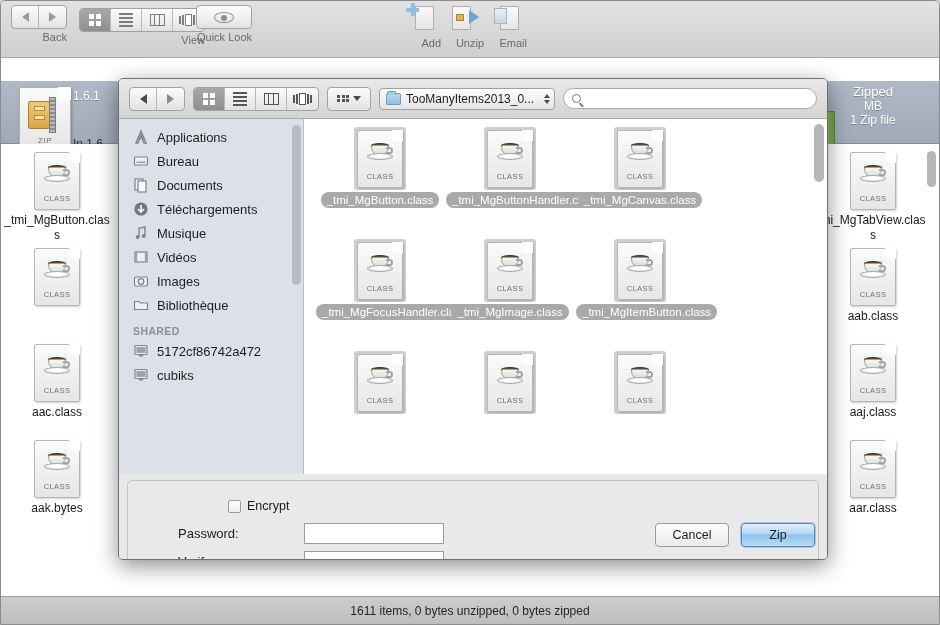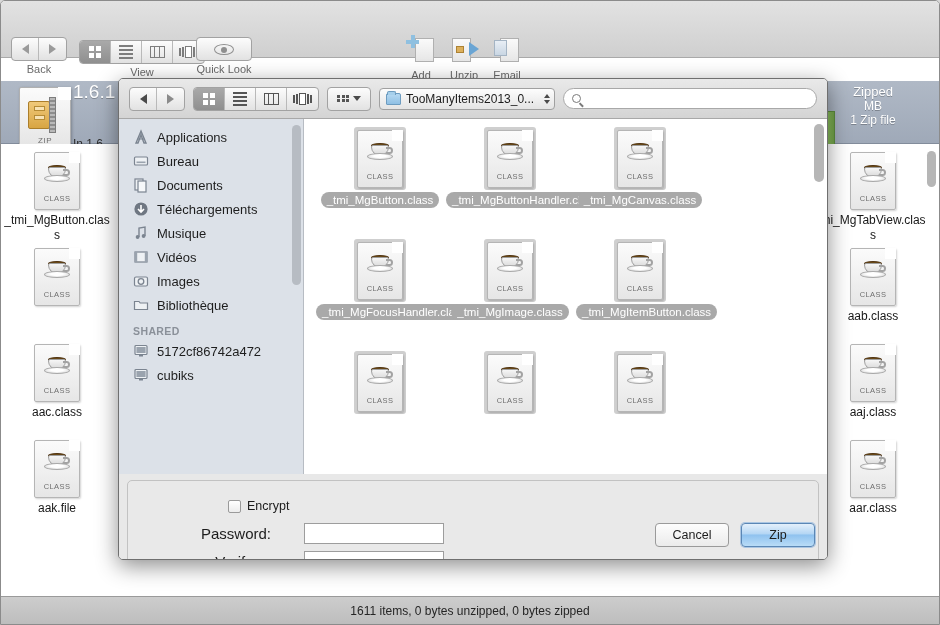--- a/index.html
+++ b/index.html
@@ -27,21 +27,21 @@
   .l-max { background: radial-gradient(circle at 35% 30%,#c9eda2,#77c442 55%,#4d9a28);
     border: 1px solid #4b8f27; }
   .win-title { position: absolute; left: 0; right: 0; top: 3px; text-align: center;
     font-size: 13px; color: #2c2c2c; display: flex; align-items: center;
     justify-content: center; gap: 5px; }
 
   .toolbar { height: 57px;
     background: linear-gradient(to bottom,#e2e2e2 0%,#cfcfcf 100%);
     border-bottom: 1px solid #a9a9a9; position: relative; }
 
-  .tb-group { position: absolute; text-align: center; margin-top: 32px; }
+  .tb-group { position: absolute; text-align: right; }
   .tb-label { font-size: 11px; color: #6a6a6a; margin-top: 2px; }
 
   .seg { display: inline-flex; border: 1px solid #a2a2a2; border-radius: 4px;
     overflow: hidden; height: 24px; background: linear-gradient(to bottom,#fcfcfc,#e2e2e2); }
   .seg > div { width: 31px; display: flex; align-items: center; justify-content: center;
     border-right: 1px solid #b9b9b9; }
   .seg > div:last-child { border-right: none; }
   .seg > div.on { background: linear-gradient(to bottom,#a9a9a9,#8f8f8f); }
 
   .navseg > div { width: 27px; }
@@ -55,21 +55,21 @@
 
   .tbbtn-ico { width: 30px; height: 32px; margin: 0 auto; position: relative; }
 
   
   .main-body { position: absolute; top: 80px; left: 0; right: 0; bottom: 28px;
     background: #fff; }
   .info-strip { position: absolute; top: 0; left: 0; right: 0; height: 63px;
     background: linear-gradient(to bottom,#b0b9c6,#9fa9b8);
     border-bottom: 1px solid #828c9b; }
   .zip-icon-box { position: absolute; left: 18px; top: 6px; }
-  .info-title { position: absolute; left: 72px; top: 0; font-size: 19px; color: #fff;
+  .info-title { position: absolute; left: 72px; top: 8px; font-size: 12px; color: #fff;
     text-shadow: 0 1px 0 rgba(0,0,0,.25); }
   .info-sub { position: absolute; left: 72px; top: 56px; font-size: 12px; color: #2f2f2f; }
   .info-sub u { text-decoration: underline; }
   .zipped-box { position: absolute; right: 18px; top: 3px; width: 96px; text-align: center;
     color: #fff; text-shadow: 0 1px 0 rgba(0,0,0,.25); }
   .zipped-box .zh { font-size: 13px; }
   .zipped-box .zn { font-size: 27px; line-height: 27px; font-weight: 300; }
   .zipped-box .zu { font-size: 12px; }
   .zipped-box .zf { font-size: 12px; }
   .greenbar { position: absolute; right: 104px; top: 30px; width: 14px; height: 40px;
@@ -189,21 +189,21 @@
   .dlg-bottom { position: absolute; top: 395px; left: 0; right: 0; bottom: 0;
     background: #e8e8e8; }
   .encrypt-panel { position: absolute; left: 8px; top: 6px; right: 8px; height: 98px;
     border: 1px solid #c2c2c2; border-radius: 5px; background: rgba(255,255,255,.06); }
   .chk-row { position: absolute; left: 100px; top: 18px; display: flex;
     align-items: center; gap: 6px; }
   .chkbox { width: 13px; height: 13px; border: 1px solid #9a9a9a; border-radius: 2px;
     background: linear-gradient(to bottom,#fff,#ececec); }
   .chk-row label { font-size: 12.5px; color: #1c1c1c; }
   .frow { position: absolute; display: flex; align-items: center; gap: 10px; }
-  .frow .flbl { width: 116px; text-align: center; font-size: 15px; color: #1c1c1c; }
+  .frow .flbl { width: 116px; text-align: left; font-size: 13px; color: #1c1c1c; }
   .frow input { width: 140px; height: 21px; border: 1px solid #9d9d9d; background: #fff;
     outline: none; font-size: 12px; padding: 0 4px;
     font-family: "Liberation Sans", sans-serif; }
 
   .btn-row { position: absolute; right: 12px; bottom: 12px; display: flex; gap: 12px; }
   .btn { height: 24px; min-width: 74px; border-radius: 4px; font-size: 12.5px;
     display: flex; align-items: center; justify-content: center; padding: 0 14px;
     border: 1px solid #9a9a9a;
     background: linear-gradient(to bottom,#fdfdfd,#ebebeb); color: #1c1c1c; }
   .btn.default { border: 1px solid #5b87b5;
@@ -376,21 +376,21 @@
         <div class="bgfile" style="left:2px;top:296px;">
           <div class="cicon">
               <div class="cup">
                 <div class="coffee"></div>
                 <div class="body"></div>
                 <div class="handle"></div>
                 <div class="saucer"></div>
               </div>
               <div class="clabel">CLASS</div>
             </div>
-          <div class="nm">aak.file</div>
+          <div class="nm">aak.bytes</div>
         </div>
 
         <div class="bgfile" style="left:818px;top:8px;">
           <div class="cicon">
               <div class="cup">
                 <div class="coffee"></div>
                 <div class="body"></div>
                 <div class="handle"></div>
                 <div class="saucer"></div>
               </div>

